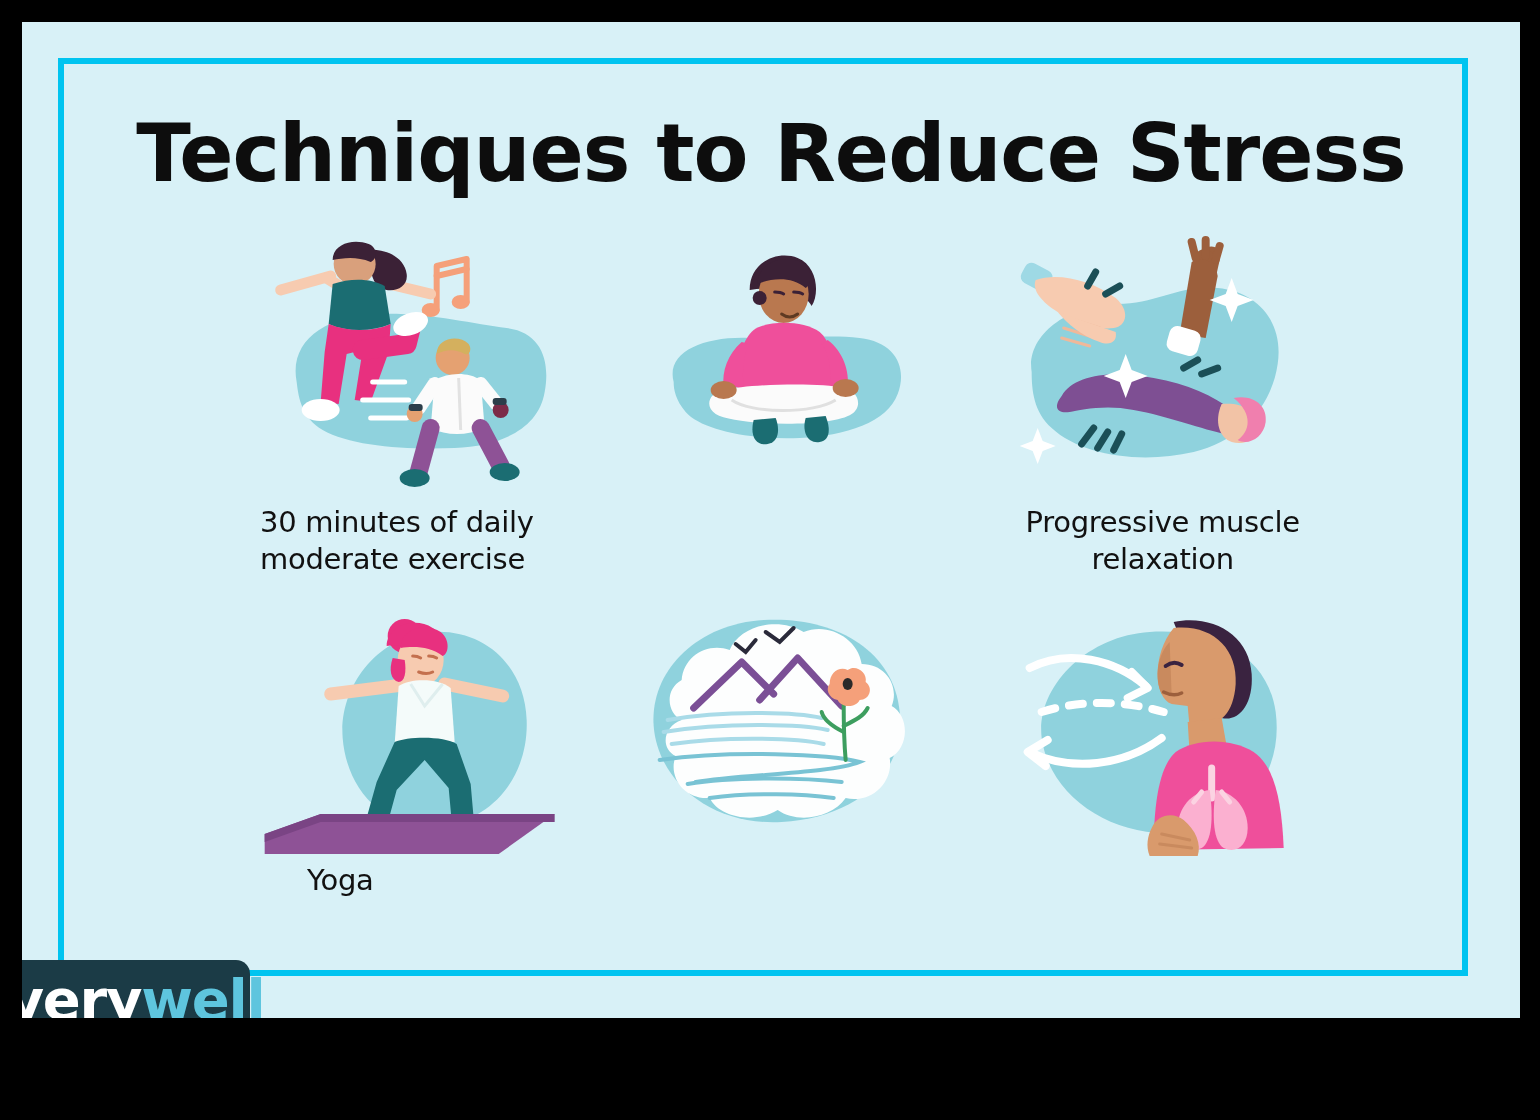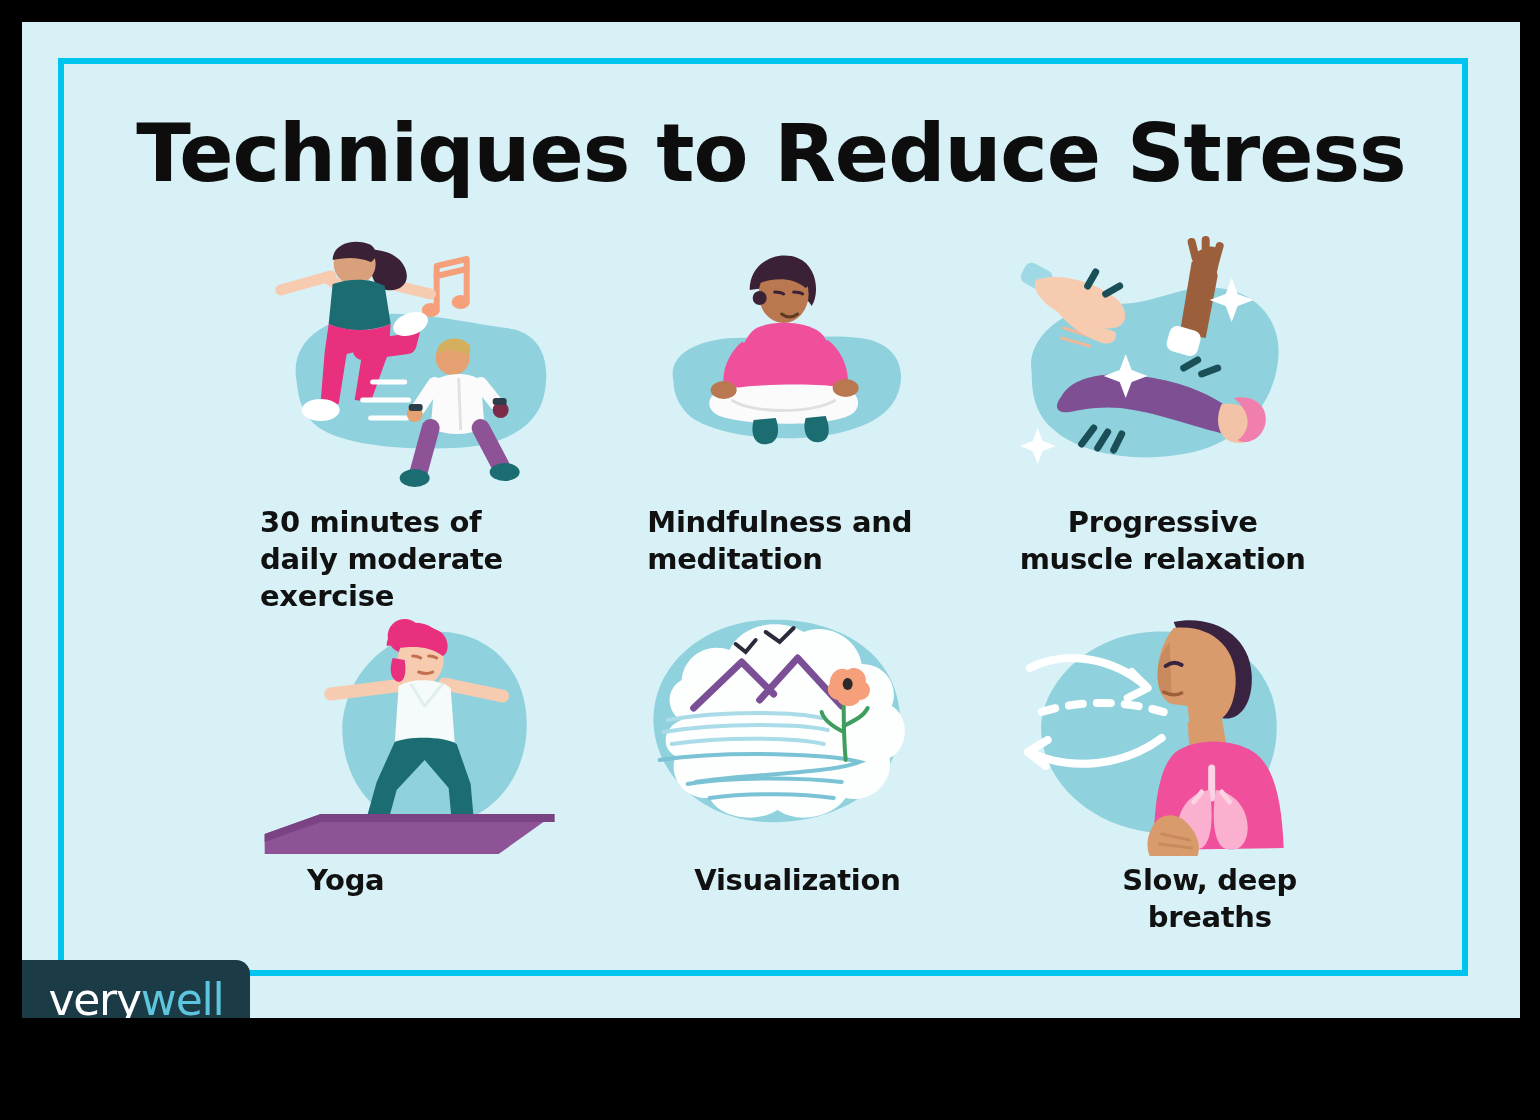--- a/index.html
+++ b/index.html
@@ -71,21 +71,21 @@
     height: 262px;
   }
   .art svg { display: block; width: 100%; height: 100%; }
   .caption {
     position: absolute;
     left: 38px;
     top: 272px;
     width: 300px;
     font-size: 29px;
     line-height: 1.28;
-    font-weight: 700;
+    font-weight: 400;
     color: #111111;
     font-family: "DejaVu Sans", sans-serif;
     letter-spacing: -0.3px;
   }
   .cell.r2 .caption { top: 260px; margin-left: 47px; }
   .cell.c2 .caption { left: 52px; }
   .cell.c3 .caption { left: 44px; text-align: center; }
   
   #logo {
     position: absolute;
@@ -95,22 +95,22 @@
     height: 78px;
     background: #1b3b46;
     border-top-right-radius: 14px;
     border-bottom-right-radius: 14px;
     display: flex;
     align-items: center;
     justify-content: center;
   }
   #logo .lg {
     font-family: "DejaVu Sans", sans-serif;
-    font-size: 44px;
-    font-weight: 400;
+    font-size: 56px;
+    font-weight: 700;
     letter-spacing: -1.2px;
   }
   #logo .very { color: #ffffff; }
   #logo .well { color: #5ec5de; }
 </style>
 </head>
 <body>
 
 <div id="stage">
   <div id="card">
@@ -197,21 +197,20 @@
             <path d="M92 158 C78 160 72 174 84 182 C104 194 200 196 220 182 C232 174 226 158 212 156 C188 150 118 152 92 158 Z" fill="#fbfbfb"></path>
             <path d="M100 168 C120 182 182 182 204 168" stroke="#e0e0e0" stroke-width="3" fill="none"></path>
 
             <ellipse cx="92" cy="158" rx="13" ry="9" fill="#b9784f"></ellipse>
             <ellipse cx="214" cy="156" rx="13" ry="9" fill="#b9784f"></ellipse>
 
             <path d="M122 188 C118 204 124 214 136 212 C148 210 148 196 144 186 Z" fill="#1b6d72"></path>
             <path d="M174 186 C170 200 176 212 188 210 C200 208 198 194 194 184 Z" fill="#1b6d72"></path>
           </svg>
         </div>
-        <div class="caption">Mindfulness and meditation</div>
       </div>
 
       <div class="cell c3 r1">
         <div class="art">
           <svg viewBox="0 0 300 262" xmlns="http://www.w3.org/2000/svg">
             <path d="M26 140 C20 104 62 72 112 72 C150 72 176 52 212 56 C254 60 278 92 272 132 C266 174 236 208 188 220 C136 232 76 224 46 196 C28 180 26 158 26 140 Z" fill="#8fd2dd"></path>
 
             <rect x="16" y="34" width="30" height="22" rx="7" fill="#9ed9e5" transform="rotate(28 31 45)"></rect>
             <path d="M30 48 C52 40 86 48 110 66 C124 78 122 94 108 96 C92 98 70 92 52 80 C36 70 26 58 30 48 Z" fill="#f7cbb0"></path>
             <g stroke="#f0b89a" stroke-width="3" fill="none" stroke-linecap="round">
@@ -316,21 +315,20 @@
 
             <g stroke="#3d9e5f" stroke-width="4" fill="none" stroke-linecap="round">
               <path d="M214 158 C212 136 212 116 212 100"></path>
               <path d="M212 130 C200 124 192 118 190 110"></path>
               <path d="M212 124 C224 118 232 114 236 106"></path>
             </g>
             <path d="M198 82 C198 70 208 64 216 68 C224 62 236 70 234 80 C242 86 238 98 228 98 C224 106 210 106 206 98 C196 96 194 86 198 82 Z" fill="#f5a07a"></path>
             <ellipse cx="216" cy="82" rx="5" ry="6" fill="#2a2a2a"></ellipse>
           </svg>
         </div>
-        <div class="caption">Visualization</div>
       </div>
 
       <div class="cell c3 r2">
         <div class="art">
           <svg viewBox="0 0 300 262" xmlns="http://www.w3.org/2000/svg">
             <path d="M36 136 C30 86 80 34 144 30 C206 26 262 52 270 110 C278 170 240 222 176 230 C110 238 44 196 36 136 Z" fill="#8fd2dd"></path>
 
             <path d="M168 20 C208 12 244 34 246 72 C248 104 232 120 216 116 C224 86 212 46 176 40 Z" fill="#3a2340"></path>
 
             <path d="M168 26 C206 22 232 46 230 82 C228 112 214 122 198 124 L184 126 L182 104 L166 102 C148 96 146 52 168 26 Z" fill="#d99a6c"></path>
@@ -358,21 +356,20 @@
               <path d="M24 66 C62 46 110 58 140 84"></path>
               <path d="M126 70 L142 86 L122 96"></path>
               <path d="M24 150 C66 170 118 164 156 136"></path>
               <path d="M42 138 L22 150 L40 164"></path>
             </g>
             <g stroke="#ffffff" stroke-width="8" fill="none" stroke-linecap="round" stroke-dasharray="14 14">
               <path d="M36 110 C80 96 124 100 158 110"></path>
             </g>
           </svg>
         </div>
-        <div class="caption">Slow, deep breaths</div>
       </div>
 
     </div>
 
     <div id="logo">
       <span class="lg">
         <span class="very">very</span><span class="well">well</span>
       </span>
     </div>
 

